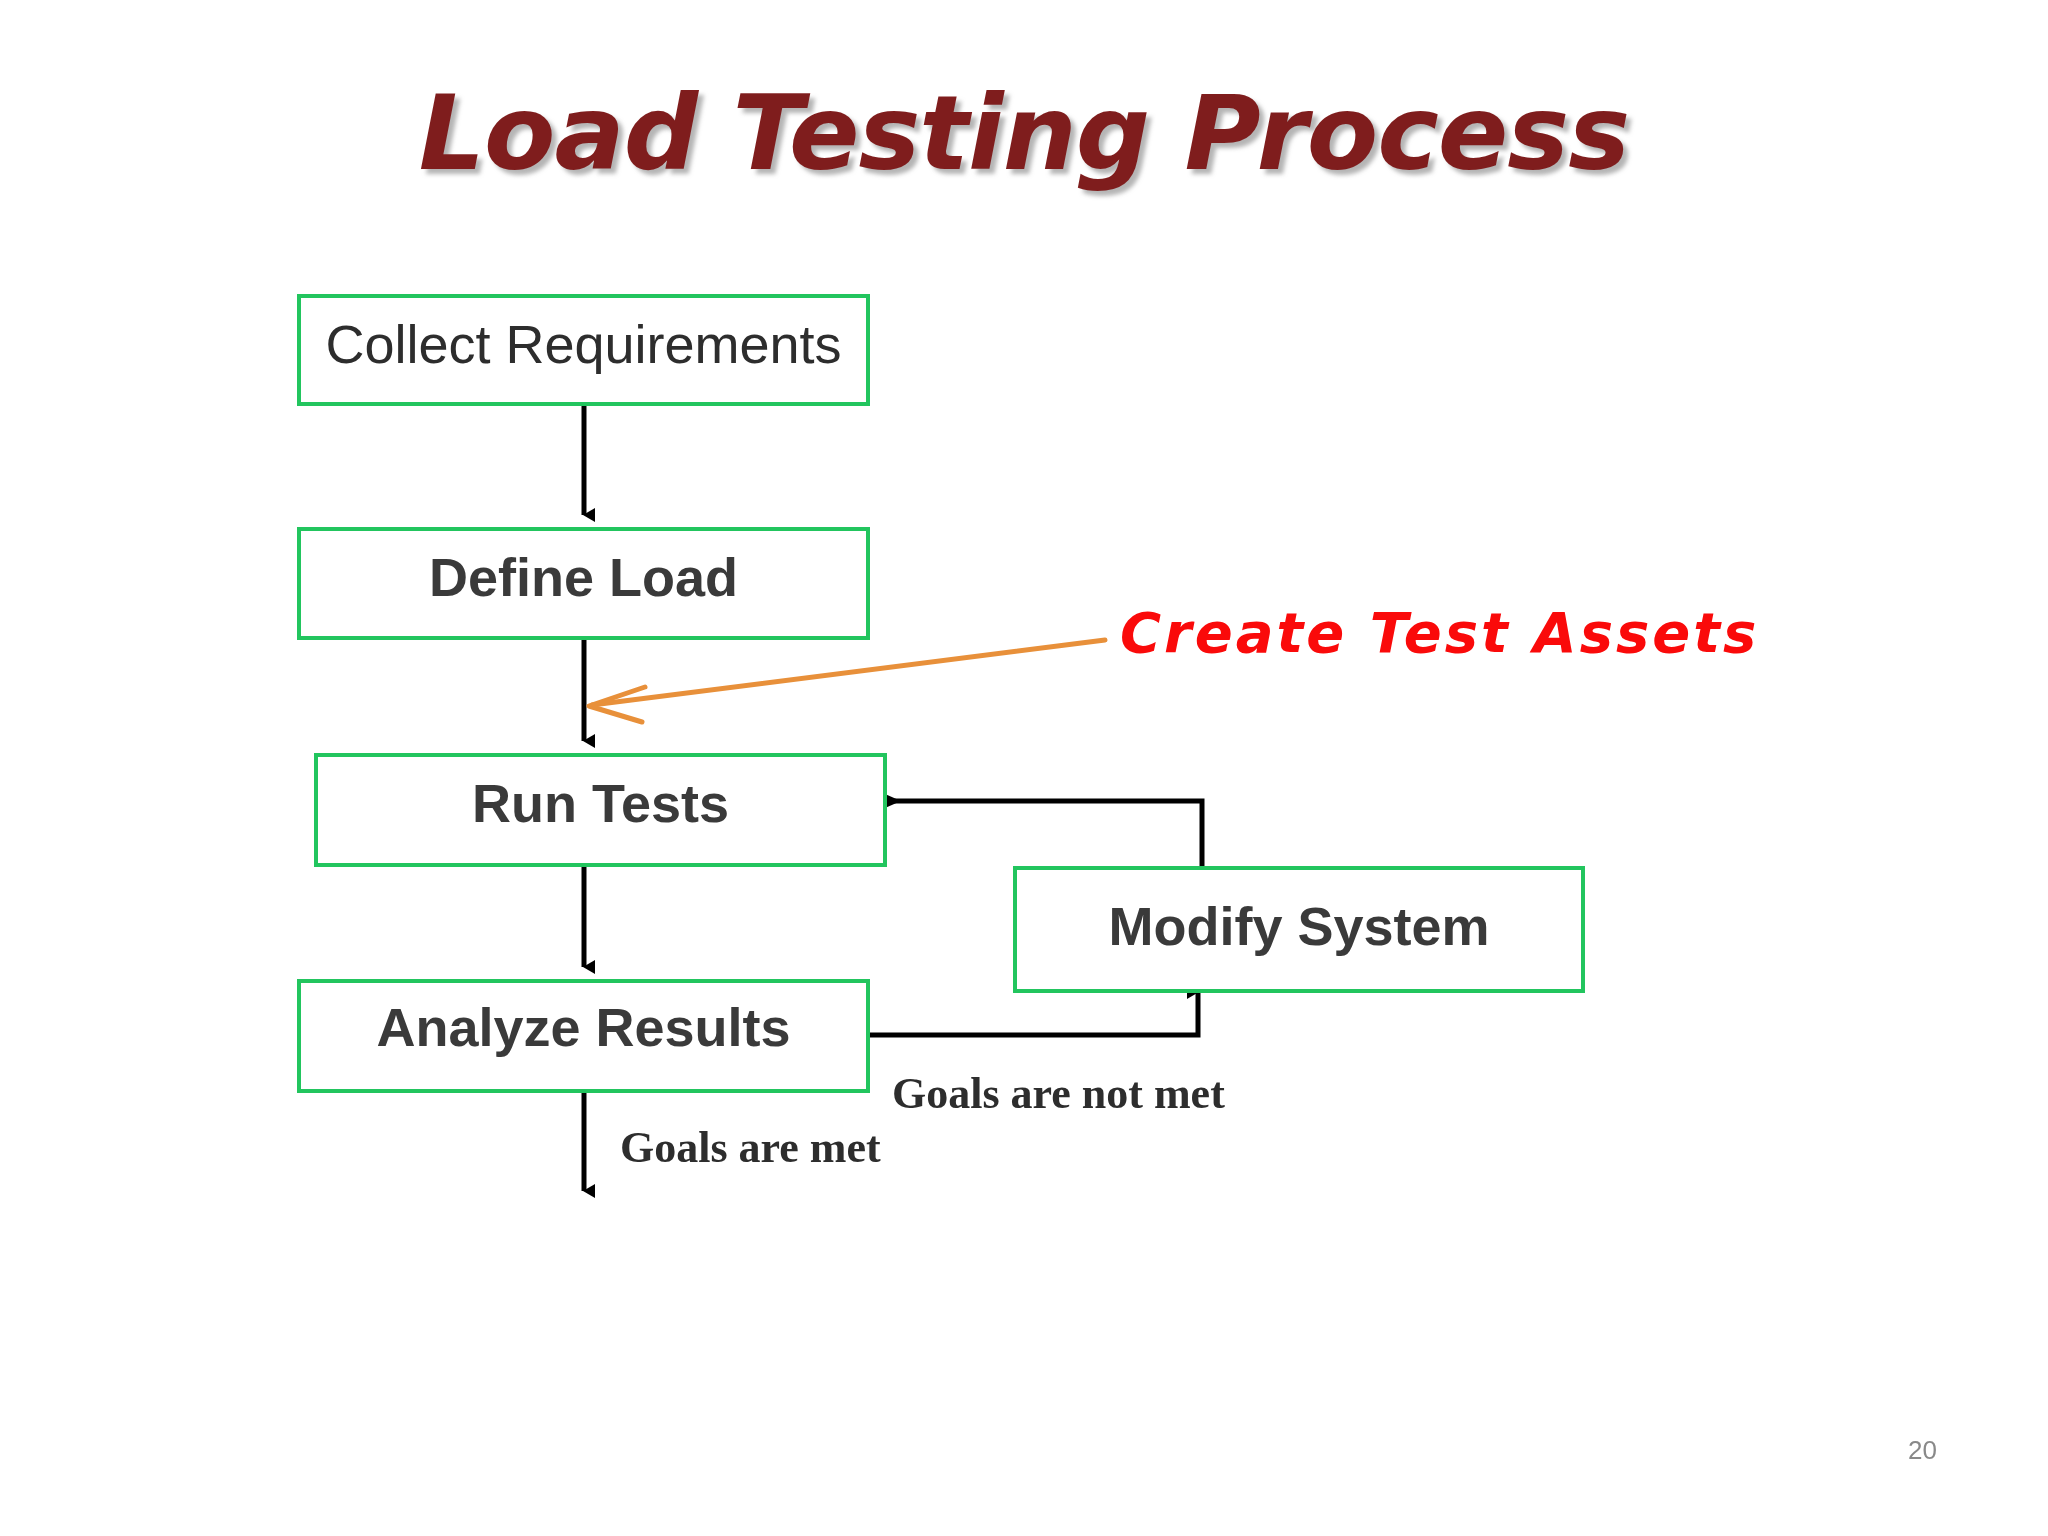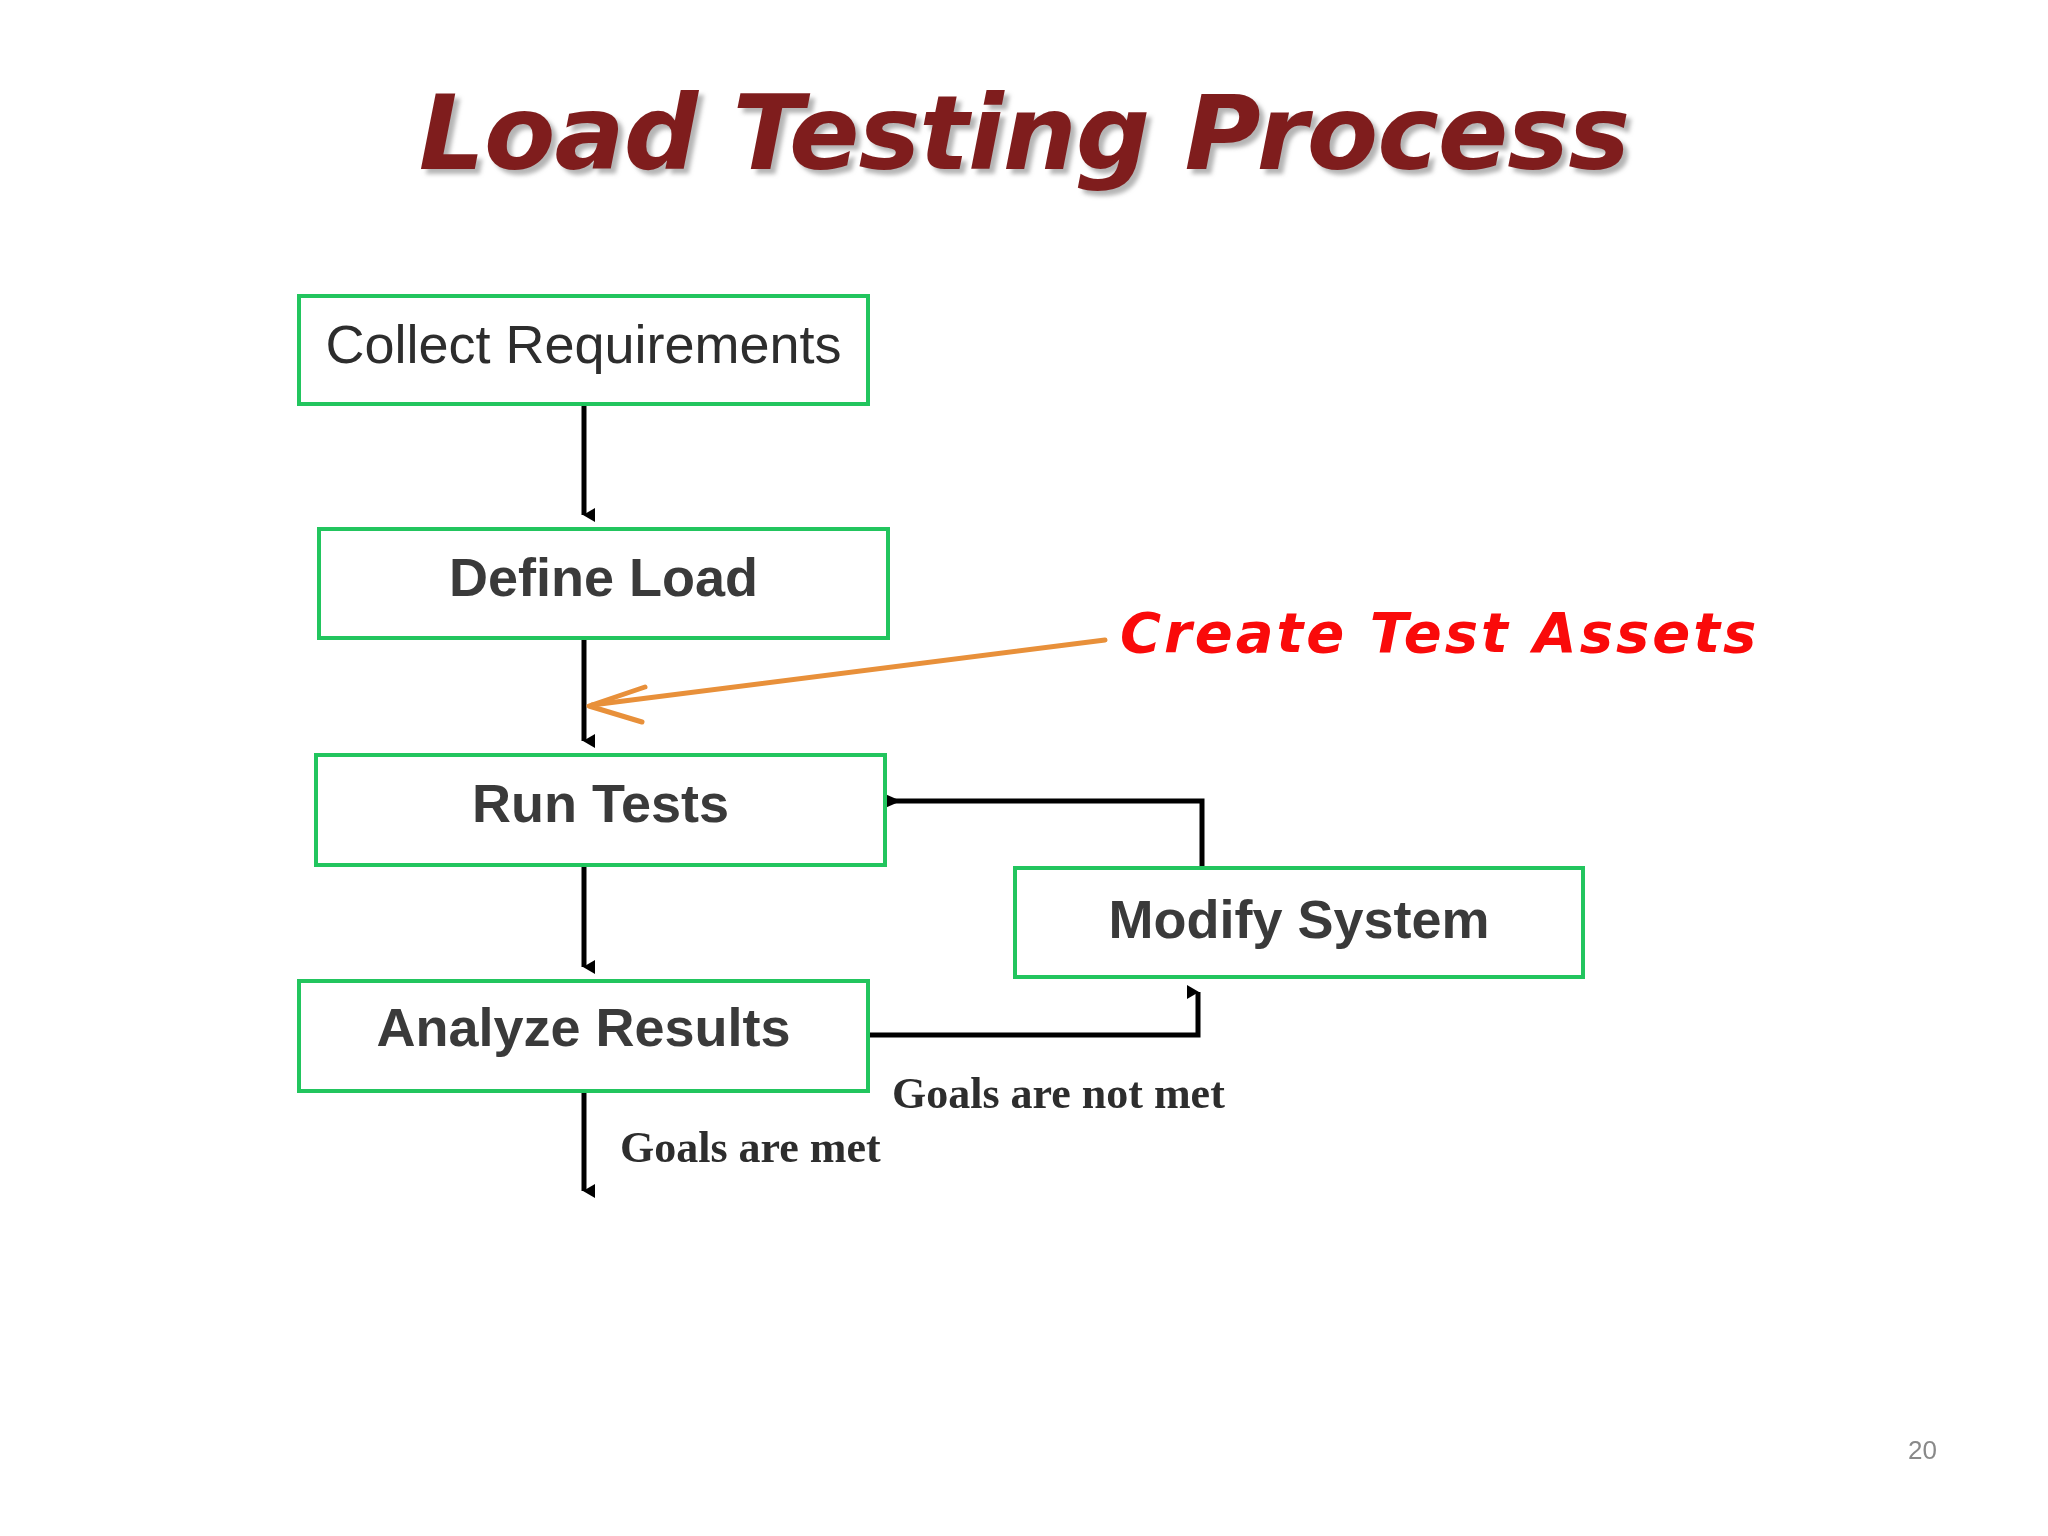--- a/index.html
+++ b/index.html
@@ -55,23 +55,23 @@
     font-family: "Liberation Sans", sans-serif;
     font-size: 54px;
     line-height: 1;
     white-space: nowrap;
   }
   .proc-box.bold { font-weight: bold; }
   .proc-box.regular { font-weight: normal; color: #2d2d2d; }
 
   
   #box-collect  { left: 297px;  top: 294px;  width: 573px; height: 112px; }
-  #box-define   { left: 297px;  top: 527px;  width: 573px; height: 113px; margin-left: 20px; }
+  #box-define   { left: 297px;  top: 527px;  width: 573px; height: 113px; }
   #box-run      { left: 297px;  top: 753px;  width: 573px; height: 114px; margin-left: 17px; }
-  #box-modify   { left: 1013px; top: 866px;  width: 572px; height: 113px; }
+  #box-modify   { left: 1013px; top: 866px;  width: 572px; height: 127px; }
   #box-analyze  { left: 297px;  top: 979px;  width: 573px; height: 114px; }
   #box-done     { left: 297px;  top: 1203px; width: 573px; height: 137px; }
 
   
   #box-collect .box-label { transform: translateY(-6px); }
   #box-define  .box-label { transform: translateY(-7px); }
   #box-run     .box-label { transform: translateY(-7px); }
   #box-analyze .box-label { transform: translateY(-9px); }
   #box-done    .box-label { transform: translateY(-19px); }
   #box-modify  .box-label { transform: translateY(-4px); }

